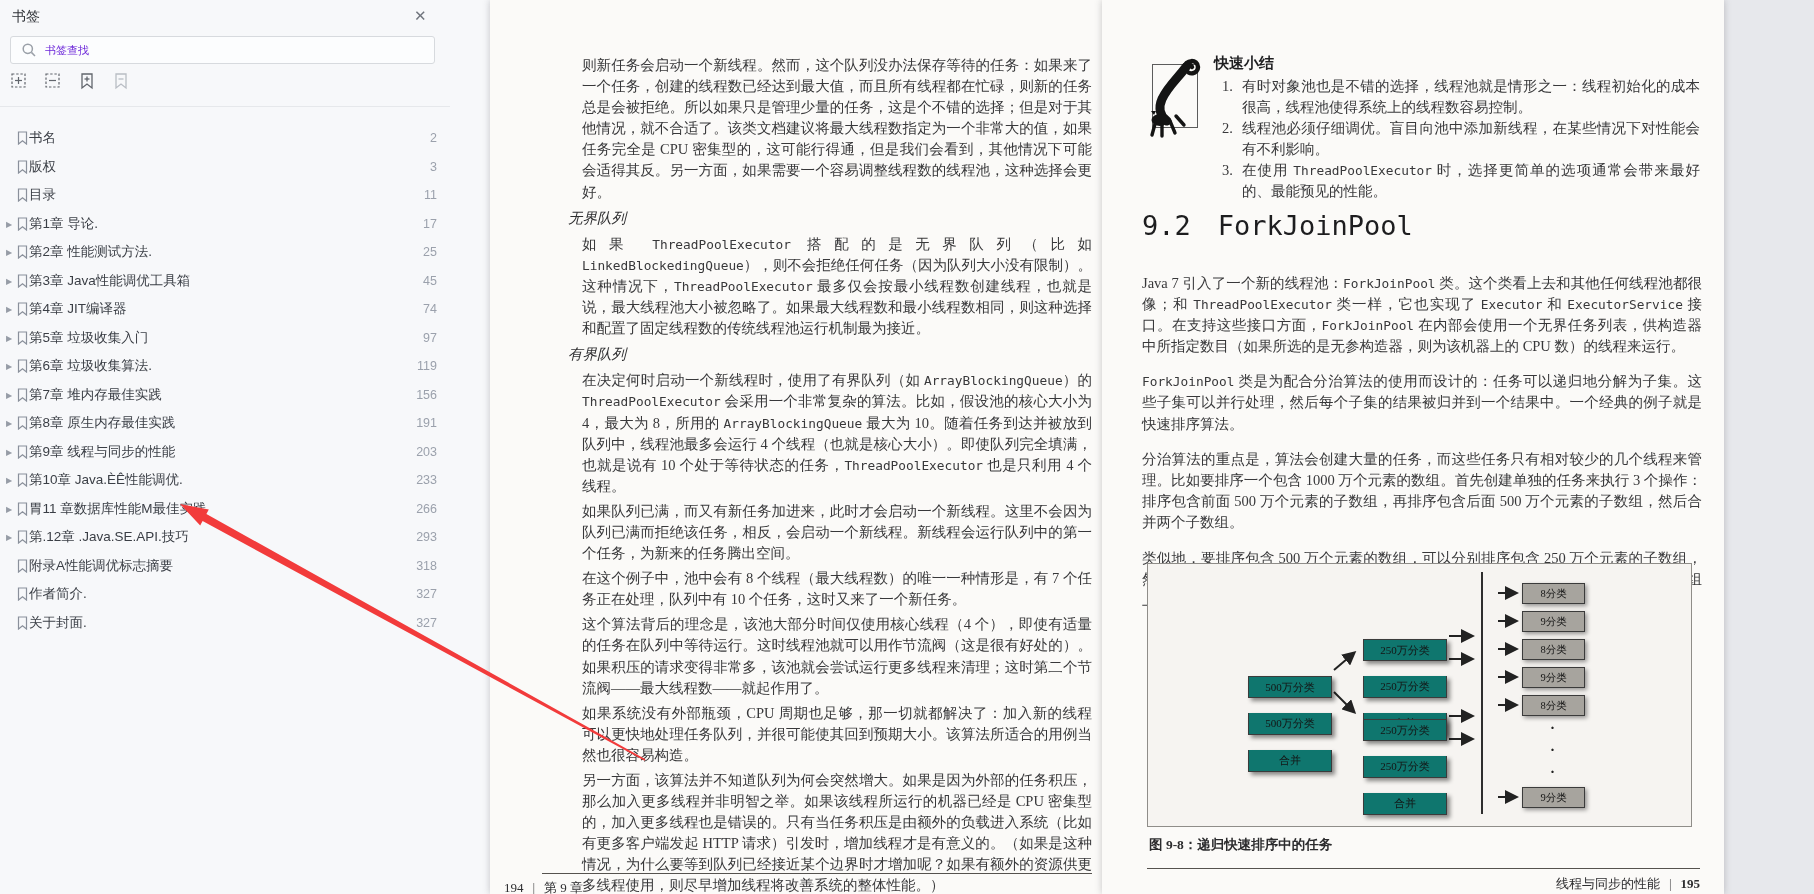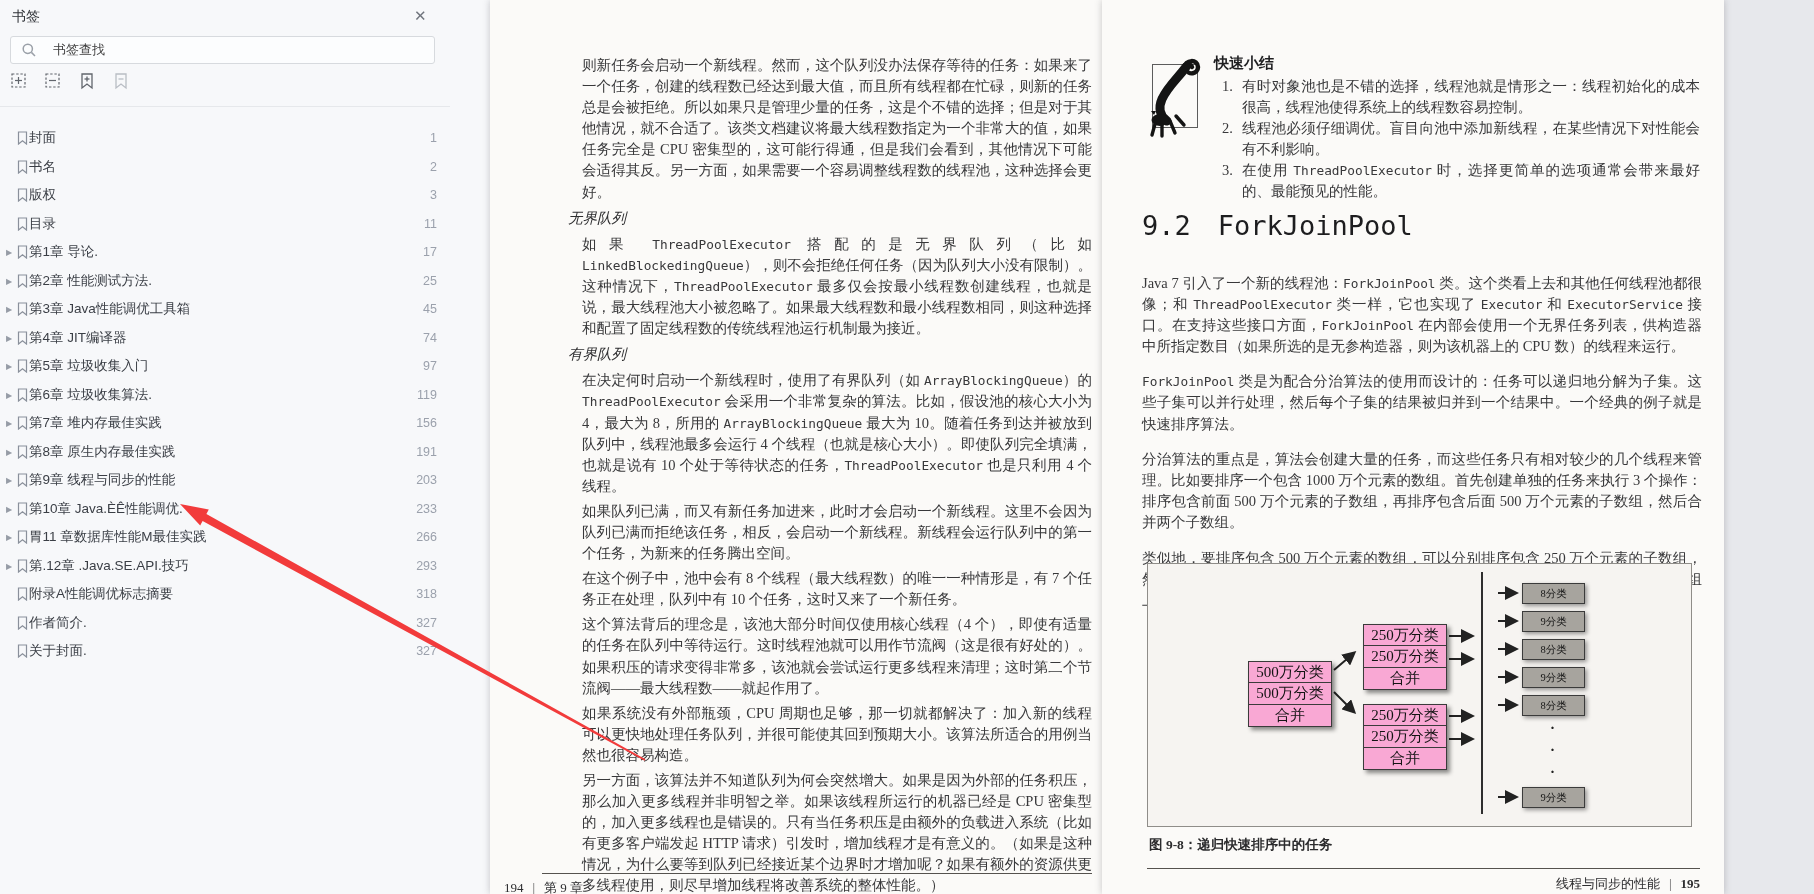--- a/index.html
+++ b/index.html
@@ -5,21 +5,21 @@
   html,body{margin:0;padding:0;}
   body{width:1814px;height:894px;position:relative;overflow:hidden;background:#e7e8ec;
        font-family:"Liberation Sans",sans-serif;}
   
   #sidebar{position:absolute;left:0;top:0;width:523px;height:894px;background:#f7f8fa;
            border-right:1px solid #d9dbe0;box-sizing:border-box;}
   .sb-title{position:absolute;left:12px;top:8px;font-size:14px;color:#2f3237;}
   .sb-close{position:absolute;left:414px;top:8px;font-size:15px;color:#70757d;line-height:1;}
   .sb-search{position:absolute;left:10px;top:36px;width:425px;height:28px;background:#fcfdfe;
              border:1px solid #d7dade;border-radius:3px;display:flex;align-items:center;box-sizing:border-box;}
-  .sb-search .ph{color:#404040;font-size:13px;margin-left:8px;}
+  .sb-search .ph{color:#6d28d9;font-size:11px;}
   .sb-tools{position:absolute;left:10px;top:72px;display:flex;gap:16px;}
   .sb-div{position:absolute;left:0;top:106px;width:450px;height:1px;background:#e6e8eb;}
   .sb-list{position:absolute;left:0;top:124px;width:450px;}
   .sb-row{position:relative;height:28.5px;}
   .sb-caret{position:absolute;left:6px;top:50%;transform:translateY(-50%);font-size:8px;color:#969ca6;}
   .sb-bm{position:absolute;left:17px;top:50%;transform:translateY(-50%);display:flex;}
   .sb-label{position:absolute;left:29px;top:50%;transform:translateY(-50%);font-size:13.5px;
             color:#3a3e45;white-space:nowrap;}
   .sb-page{position:absolute;right:13px;top:50%;transform:translateY(-50%);font-size:12.5px;color:#9ba1ac;}
   
@@ -47,23 +47,23 @@
   .tip-text{flex:1;text-align:justify;margin-left:5px;}
   .sec-head{position:absolute;left:40px;top:210px;font-family:"DejaVu Sans Mono","Liberation Mono",monospace;
             font-size:27px;color:#1d1d1f;}
   .sec-head .num{margin-right:27px;}
   .rbody{position:absolute;left:40px;top:258px;width:560px;font-size:14.5px;line-height:21.1px;
          text-align:justify;color:#38383a;}
   
   #fig{position:absolute;left:45px;top:563px;width:545px;height:264px;border:1px solid #8f8d89;
        background:#f6f4f1;box-sizing:border-box;}
   .tg{position:absolute;filter:drop-shadow(3px 3px 2px rgba(0,0,0,.45));}
-  .cell{height:22px;border:1px solid #3b3b3b;border-top:none;background:#f9a8d4;
-        font-family:"Liberation Serif",serif;font-size:15px;color:#141414;
-        display:flex;align-items:center;justify-content:center;box-sizing:border-box;}
+  .cell{height:22px;border:1px solid #3b3b3b;border-top:none;background:#0f766e;
+        font-family:"Liberation Serif",serif;font-size:11px;color:#141414;
+        display:flex;align-items:center;justify-content:center;box-sizing:border-box;margin-top:15px;}
   .cell:first-child{border-top:1px solid #3b3b3b;}
   .leaf{position:absolute;left:374px;width:63px;height:21px;border:1px solid #3b3b3b;background:#a7a49e;
         font-family:"Liberation Serif",serif;font-size:10.5px;color:#141414;display:flex;align-items:center;
         justify-content:center;box-sizing:border-box;filter:drop-shadow(2px 2px 2px rgba(0,0,0,.4));}
   .dot{position:absolute;left:402px;font-size:15px;color:#222;font-weight:bold;}
   .fig-caption{position:absolute;left:47px;top:836px;font-size:13.5px;font-weight:bold;color:#2b2b2d;}
   #pageR .f-rule{left:45px;top:868px;width:553px;}
   .footerR{position:absolute;right:24px;top:875px;font-size:13px;color:#2e2e30;}
   .footerR .pg{font-weight:bold;}
   
@@ -101,30 +101,20 @@
     </svg>
     <svg width="18" height="18" viewBox="0 0 18 18">
       <path d="M4 2 h10 v14 l-5 -4 -5 4 z" fill="none" stroke="#b9bdc4" stroke-width="1.3"></path>
       <line x1="6.5" y1="7" x2="11.5" y2="7" stroke="#b9bdc4" stroke-width="1.3"></line>
     </svg>
   </div>
 
   <div class="sb-div"></div>
 
   <div class="sb-list" id="bm-list">
-      <div class="sb-row">
-
-    <span class="sb-bm">
-      <svg width="11" height="14" viewBox="0 0 11 14">
-        <path d="M1.5 1 h8 v12 l-4 -3.2 -4 3.2 z" fill="none" stroke="#8a909b" stroke-width="1.2"></path>
-      </svg>
-    </span>
-    <span class="sb-label">封面</span>
-    <span class="sb-page">1</span>
-  </div>
       <div class="sb-row">
 
     <span class="sb-bm">
       <svg width="11" height="14" viewBox="0 0 11 14">
         <path d="M1.5 1 h8 v12 l-4 -3.2 -4 3.2 z" fill="none" stroke="#8a909b" stroke-width="1.2"></path>
       </svg>
     </span>
     <span class="sb-label">书名</span>
     <span class="sb-page">2</span>
   </div>

